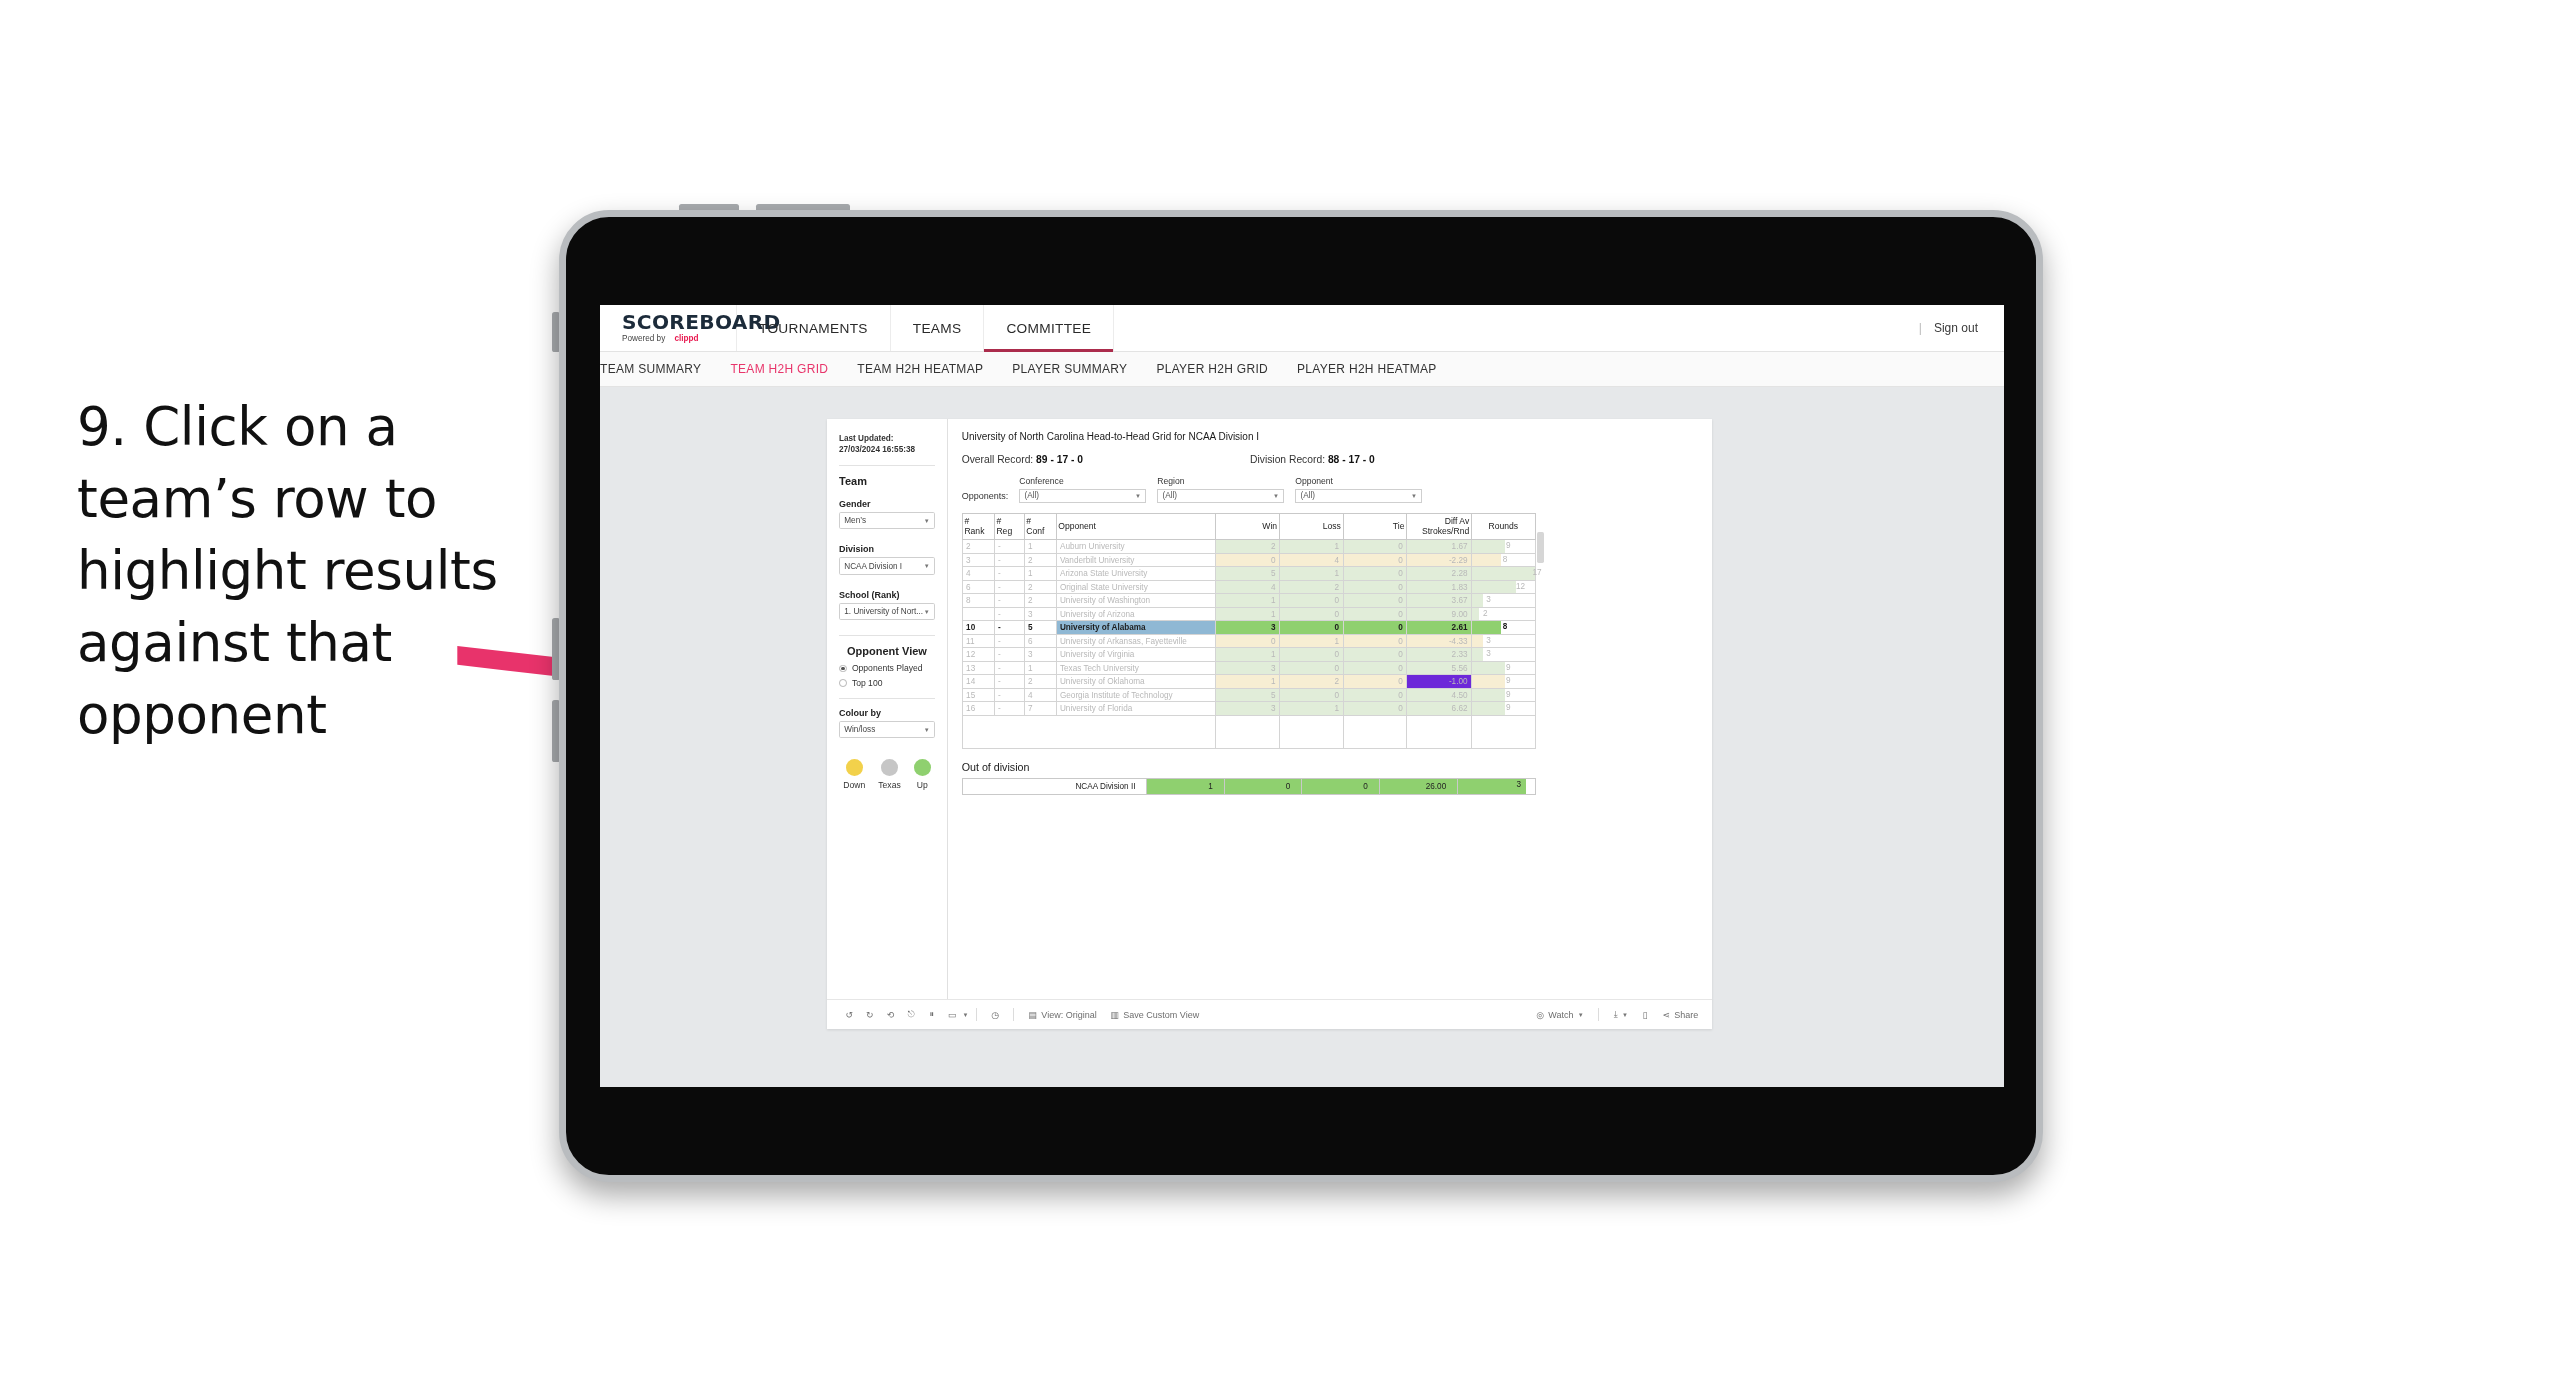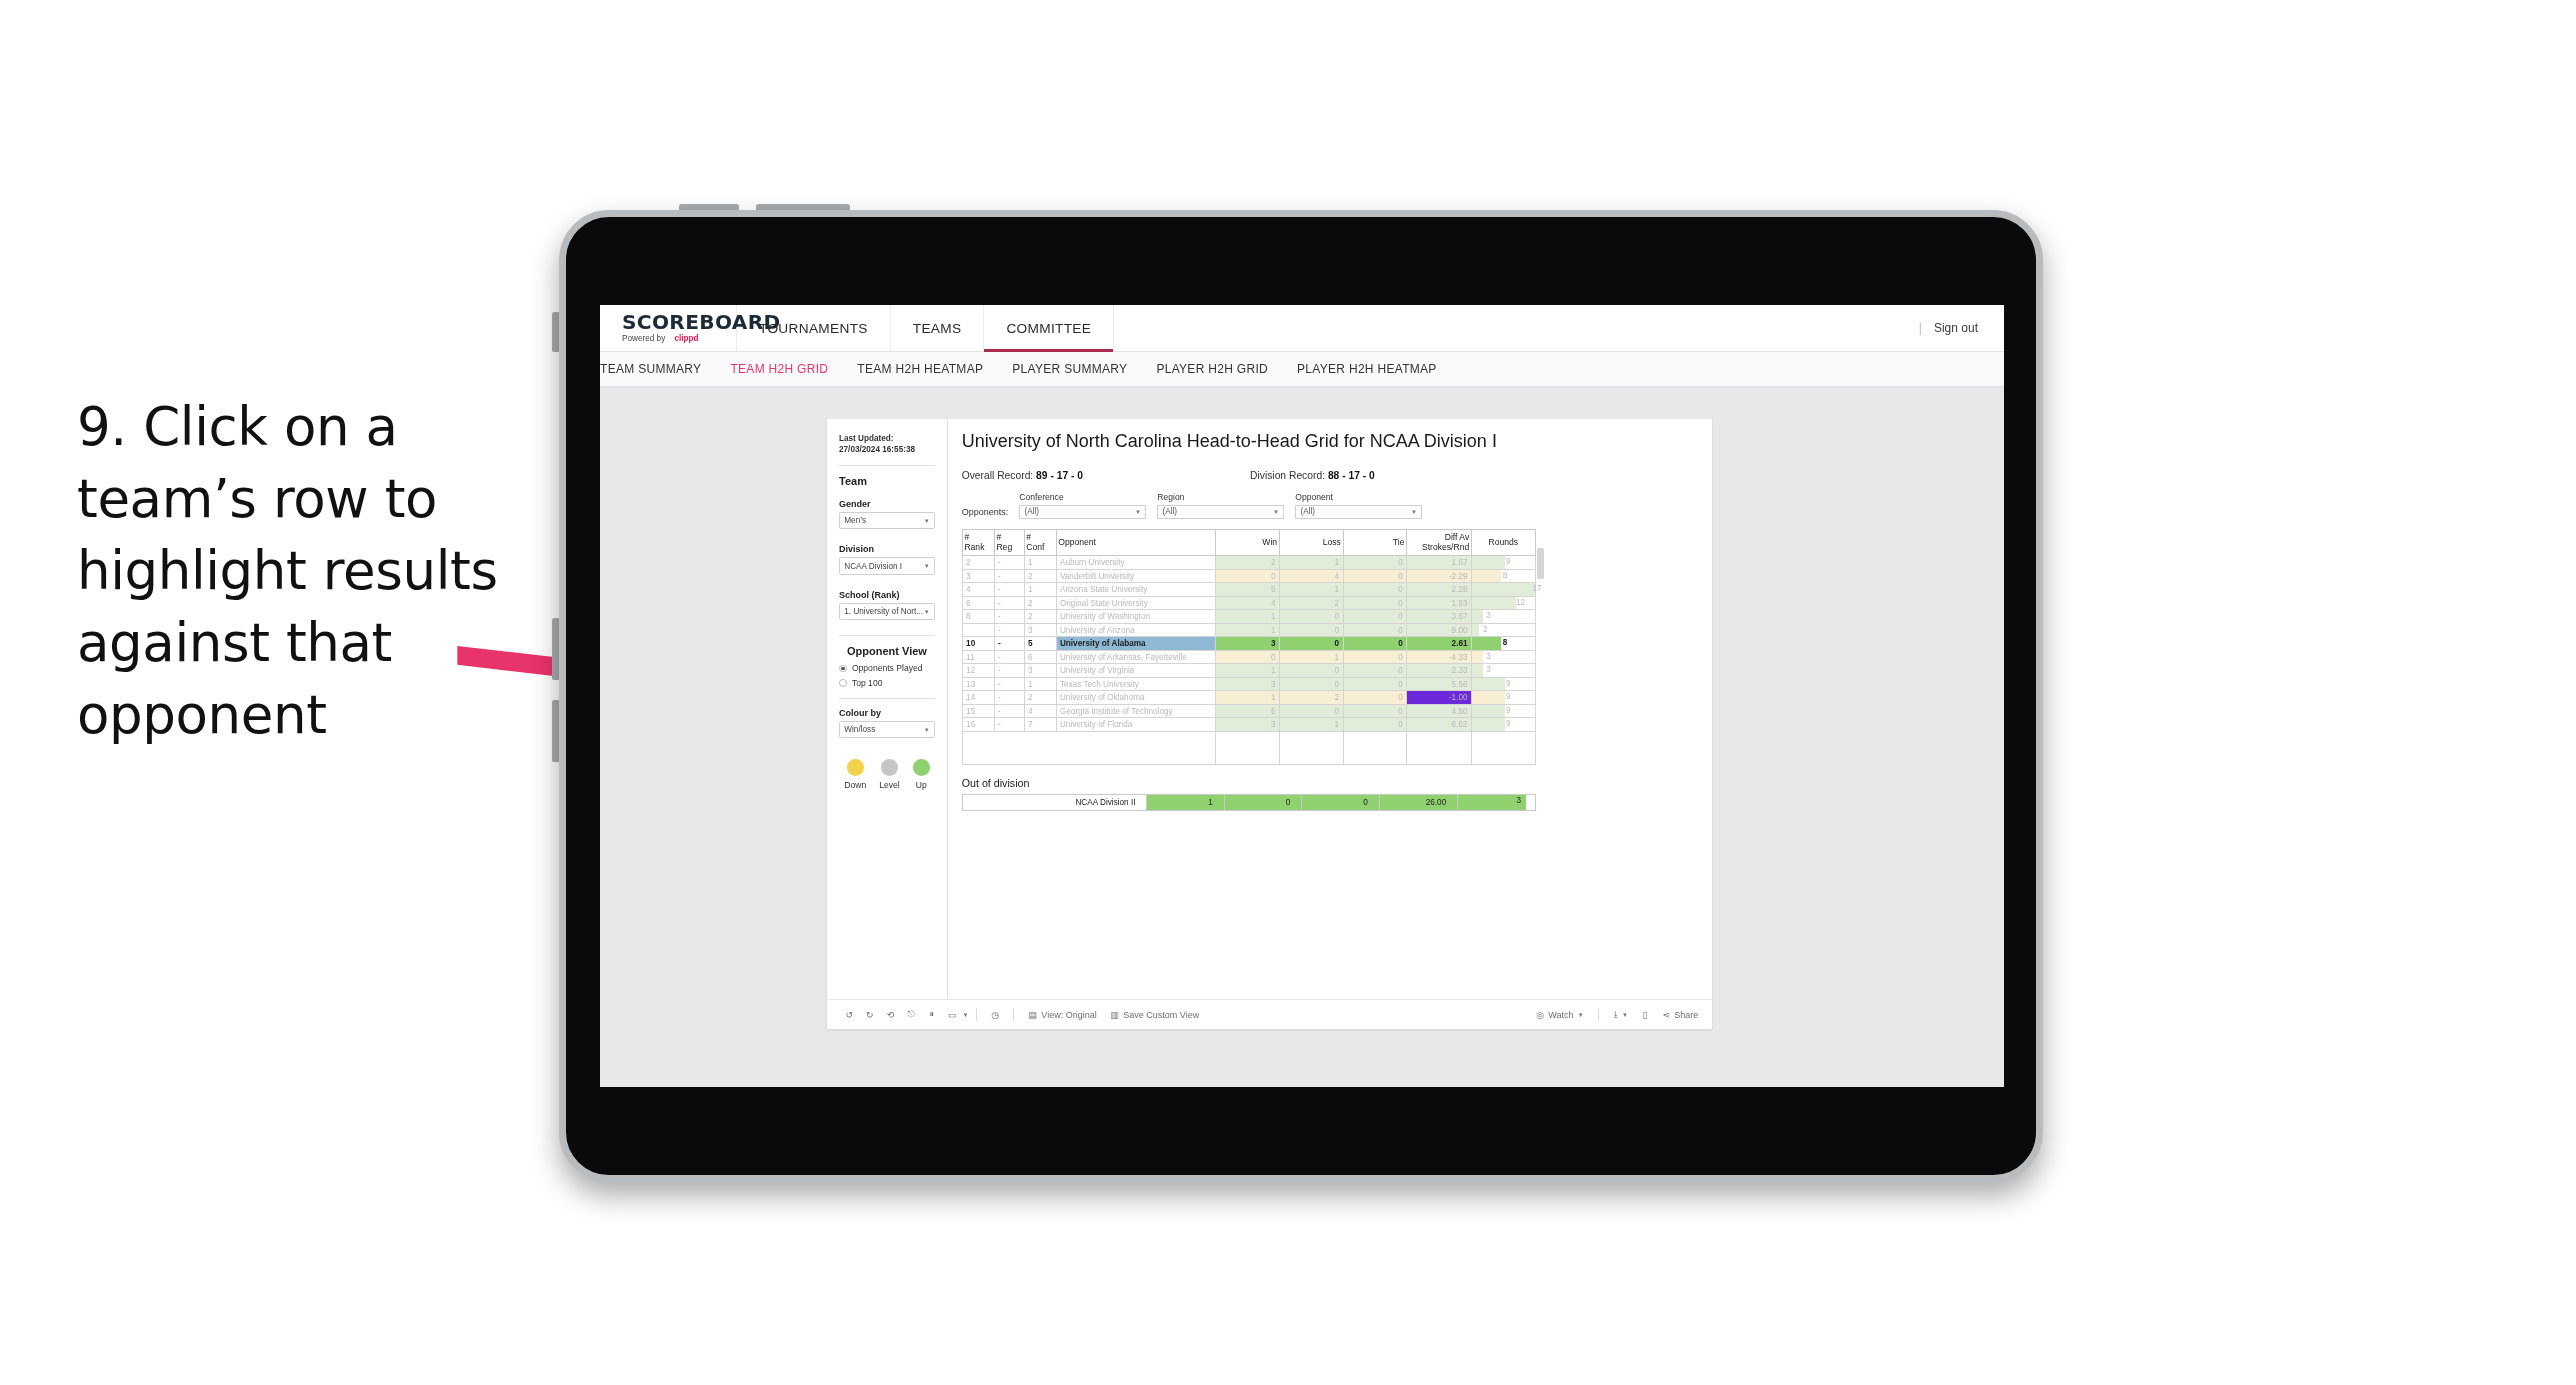--- a/index.html
+++ b/index.html
@@ -103,21 +103,21 @@
     display:flex;align-items:center;justify-content:center;box-sizing:border-box;flex:none;
   }
   .radio.on:after{content:"";width:3.4px;height:3.4px;border-radius:50%;background:#555;}
   .legend{display:flex;gap:13px;margin-top:20.6px;justify-content:center;}
   .leg{display:flex;flex-direction:column;align-items:center;gap:4.3px;}
   .dot{width:17px;height:17px;border-radius:50%;}
   .leg-lbl{font-size:8.6px;color:#333;}
 
   
   .wb-main{flex:1;padding:12px 15.5px 0 13.7px;box-sizing:border-box;min-width:0;}
-  .wb-title{font-size:18px;color:#1a1a1a;margin-bottom:18px;font-weight:400;}
+  .wb-title{font-size:10px;color:#1a1a1a;margin-bottom:12px;font-weight:400;}
   .rec-row{display:flex;font-size:10.3px;color:#333;margin-bottom:11px;}
   .rec-row .rec2{margin-left:167px;}
   .rec-row b{color:#111;font-weight:700;}
 
   .filters{display:flex;align-items:flex-end;gap:11px;margin-bottom:10.3px;}
   .filt-pre{font-size:9px;color:#333;padding-bottom:2.6px;}
   .filt{display:flex;flex-direction:column;}
   .filt-lbl{font-size:8.6px;color:#333;margin-bottom:2.6px;}
   .filt-sel{
     width:127px;height:14.6px;border:0.9px solid #cfcfcf;background:#fff;
@@ -253,21 +253,21 @@
           <span class="caret">▼</span>
         </div>
 
         <div class="legend">
           <div class="leg">
             <span class="dot" style="background:#f2d14b"></span>
             <span class="leg-lbl">Down</span>
           </div>
           <div class="leg">
             <span class="dot" style="background:#c6c6c6"></span>
-            <span class="leg-lbl">Level</span>
+            <span class="leg-lbl">Texas</span>
           </div>
           <div class="leg">
             <span class="dot" style="background:#8fd06f"></span>
             <span class="leg-lbl">Up</span>
           </div>
         </div>
       </div>
 
       <div class="wb-main">
         <div class="wb-title">University of North Carolina Head-to-Head Grid for NCAA Division I</div>

